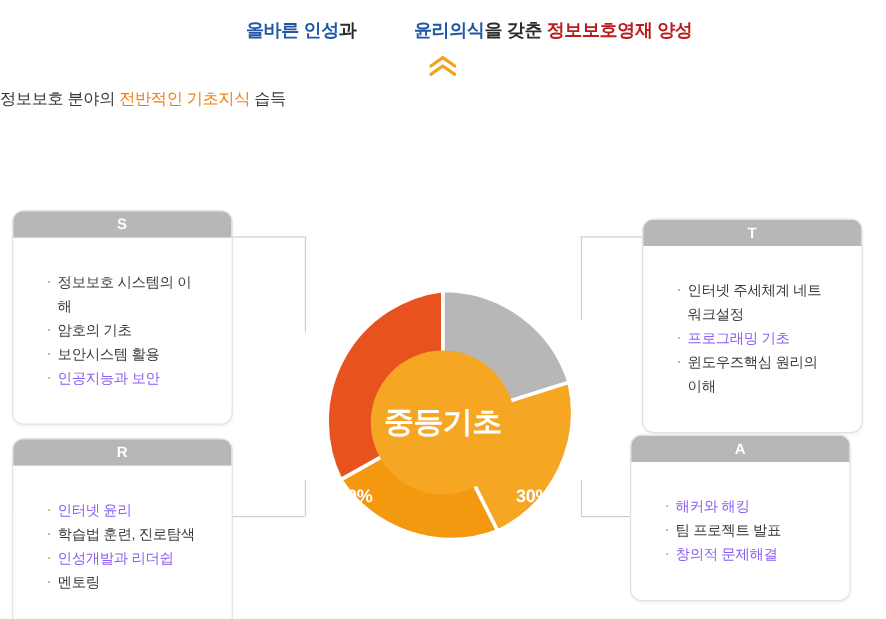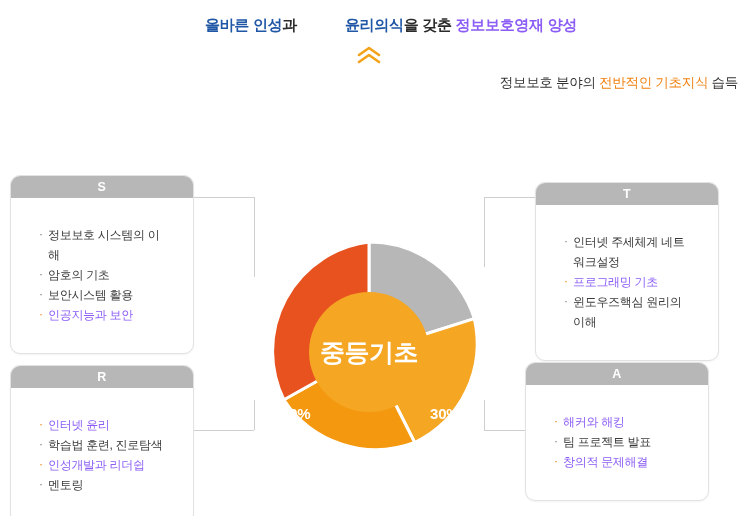--- a/index.html
+++ b/index.html
@@ -24,39 +24,39 @@
     top: 16px;
     left: 0;
     width: 738px;
     text-align: center;
     font-size: 15px;
     font-weight: bold;
     letter-spacing: -0.3px;
   }
   .hl-blue { color: #1f56a5; margin-left: 44px; }
   .hl-dark { color: #2b2b2b; }
-  .hl-orange { color: #8b5cf6; }
+  .hl-orange { color: #b91c1c; }
 
   .chev {
     position: absolute;
     top: 46px;
     left: 0;
     width: 738px;
     text-align: center;
     color: #f3a31a;
     font-size: 19px;
     line-height: 19px;
     font-weight: bold;
   }
 
   .sub {
     position: absolute;
     left: 0;
     width: 738px;
-    text-align: right;
+    text-align: left;
     font-size: 13.5px;
     color: #333333;
     letter-spacing: -0.3px;
   }
   .sub1 { top: 74px; }
   .sub2 { top: 99px; }
   .sub3 { top: 124px; }
   .sub .em { color: #f08010; }
 
   

